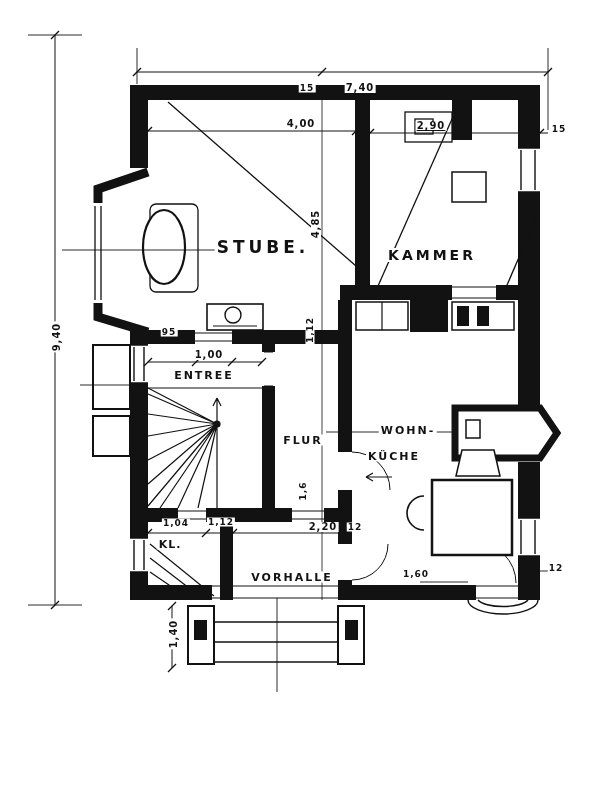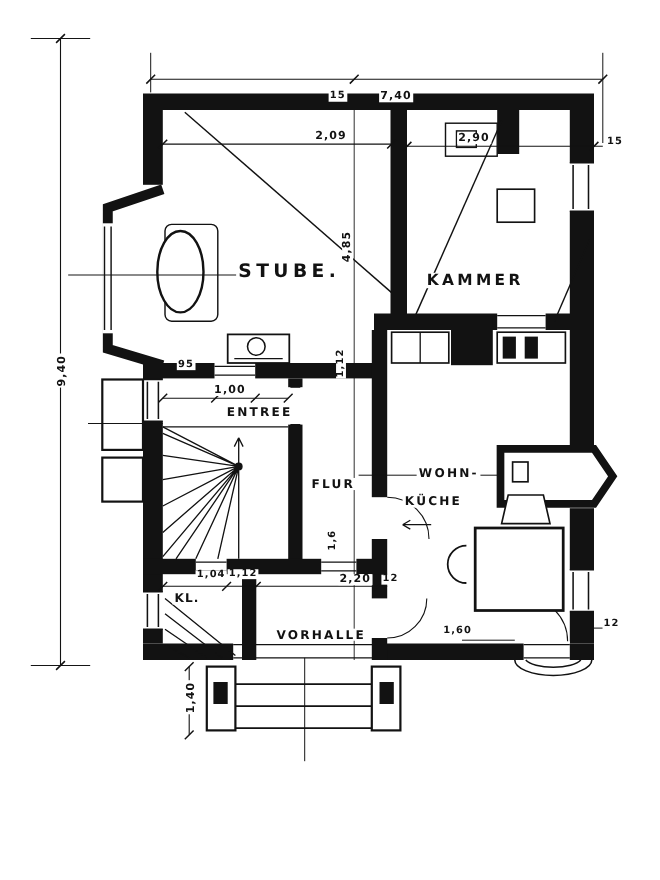--- a/index.html
+++ b/index.html
@@ -190,39 +190,39 @@
 
     <path d="M62,250 H228" stroke-width="0.9"></path>
     <path d="M80,385 H148" stroke-width="0.9"></path>
     <path d="M322,100 V600" stroke-width="0.8"></path>
     <path d="M277,598 V692" stroke-width="0.9"></path>
   </g>
 </svg>
 
   <div class="lbl room big" style="left:263px;top:247px;">STUBE.</div>
   <div class="lbl room" style="left:432px;top:255px;">KAMMER</div>
-  <div class="lbl room small" style="left:204px;top:375px;margin-left:32px;">ENTREE</div>
+  <div class="lbl room small" style="left:204px;top:375px;">ENTREE</div>
   <div class="lbl room small" style="left:303px;top:440px;">FLUR</div>
   <div class="lbl room small" style="left:408px;top:430px;">WOHN-</div>
   <div class="lbl room small" style="left:394px;top:456px;">KÜCHE</div>
   <div class="lbl room" style="left:170px;top:544px;font-size:11px;letter-spacing:1px;">KL.</div>
   <div class="lbl room small" style="left:278px;top:577px;margin-left:14px;">VORHALLE</div>
 
   <div class="lbl dim" style="left:360px;top:64px;margin-top:24px;">7,40</div>
   <div class="lbl dim rot" style="left:57px;top:337px;">9,40</div>
-  <div class="lbl dim" style="left:301px;top:124px;">2,09</div>
+  <div class="lbl dim" style="left:301px;top:124px;">4,00</div>
   <div class="lbl dim rot" style="left:316px;top:224px;">4,85</div>
-  <div class="lbl dim" style="left:431px;top:126px;">2,90</div>
+  <div class="lbl dim" style="left:431px;top:126px;text-decoration:underline;">2,90</div>
   <div class="lbl dim" style="left:307px;top:88px;font-size:9px;">15</div>
   <div class="lbl dim" style="left:559px;top:129px;font-size:9px;">15</div>
   <div class="lbl dim" style="left:169px;top:332px;font-size:9px;">95</div>
   <div class="lbl dim" style="left:209px;top:355px;">1,00</div>
   <div class="lbl dim rot" style="left:310px;top:330px;font-size:9px;">1,12</div>
   <div class="lbl dim rot" style="left:303px;top:491px;font-size:9px;">1,6</div>
-  <div class="lbl dim" style="left:176px;top:523px;font-size:9px;margin-left:16px;">1,04</div>
+  <div class="lbl dim" style="left:176px;top:523px;font-size:9px;">1,04</div>
   <div class="lbl dim" style="left:221px;top:522px;font-size:9px;">1,12</div>
   <div class="lbl dim" style="left:287px;top:527px;margin-left:36px;">2,20</div>
   <div class="lbl dim" style="left:355px;top:527px;font-size:9px;">12</div>
   <div class="lbl dim rot" style="left:174px;top:634px;">1,40</div>
   <div class="lbl dim" style="left:416px;top:574px;font-size:9px;">1,60</div>
   <div class="lbl dim" style="left:556px;top:568px;font-size:9px;">12</div>
 
 </div>
 
 </body></html>

